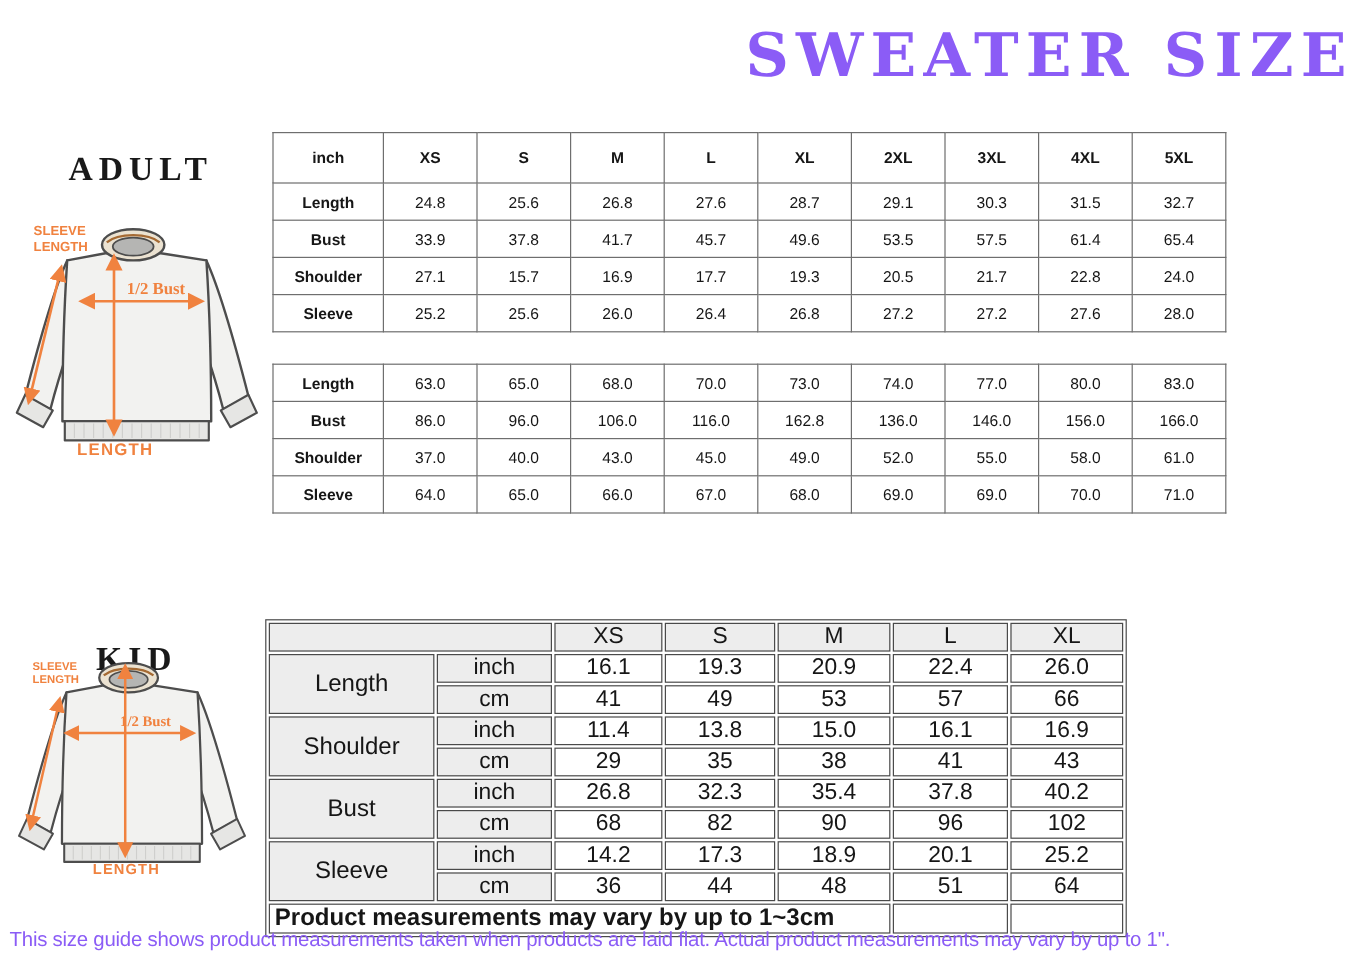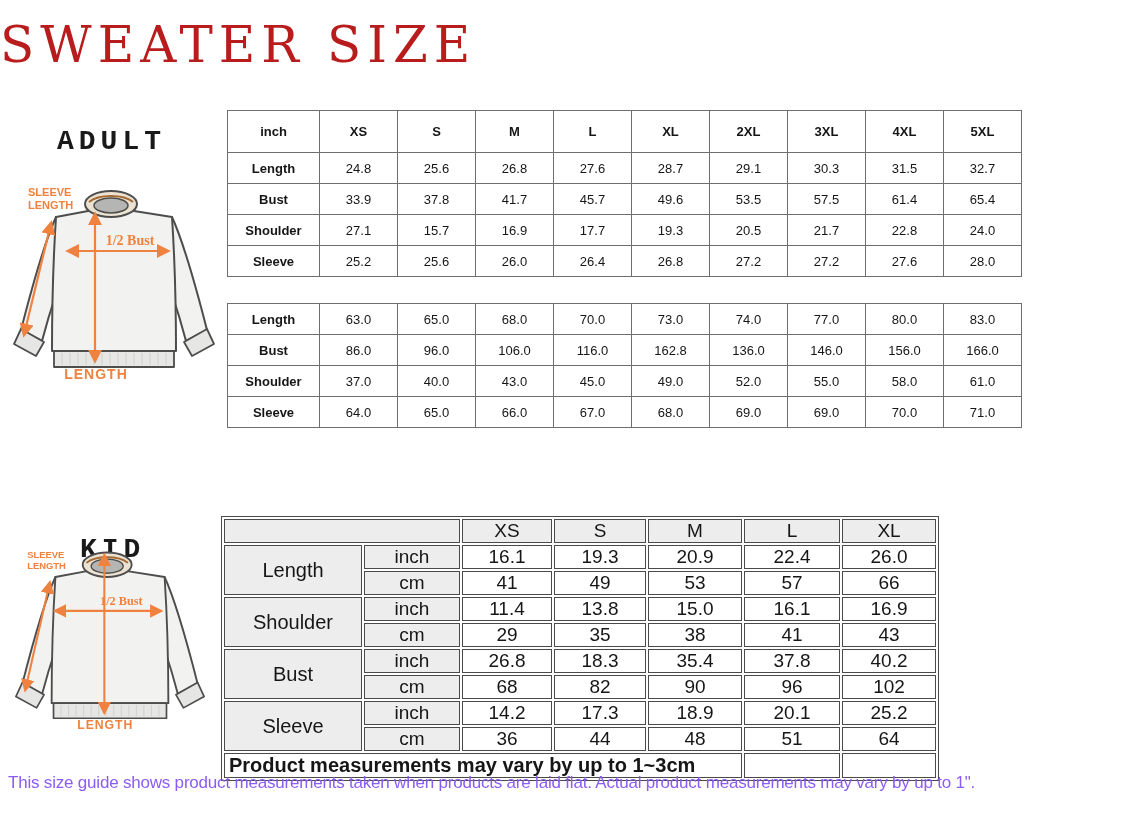--- a/index.html
+++ b/index.html
@@ -1,26 +1,26 @@
 <!DOCTYPE html>
 <html><head>
 <meta charset="utf-8">
 <style>
   html,body{margin:0;padding:0;}
   body{
     width:1128px;height:816px;position:relative;background:#ffffff;
     font-family:"Liberation Sans",sans-serif;color:#111;overflow:hidden;
   }
   .page-title{
-    position:absolute;top:16px;left:0;width:100%;text-align:left;
-    font-family:"DejaVu Serif",serif;font-weight:normal;font-size:50px;
-    letter-spacing:6px;color:#b91c1c;white-space:nowrap;
+    position:absolute;top:16px;left:0;width:100%;text-align:right;
+    font-family:"DejaVu Serif",serif;font-weight:bold;font-size:50px;
+    letter-spacing:6px;color:#8b5cf6;white-space:nowrap;
   }
   .section-heading{
-    position:absolute;font-family:Liberation Mono, monospace;font-weight:bold;
+    position:absolute;font-family:Liberation Serif, serif;font-weight:bold;
     font-size:28px;letter-spacing:5px;color:#191919;line-height:1;
   }
   #adult-heading{left:57px;top:128px;}
   #kid-heading{left:80px;top:536px;}
 
   
   table.adult-table{
     position:absolute;border-collapse:collapse;table-layout:fixed;
     font-size:13px;color:#161616;background:#fff;
   }
@@ -344,21 +344,21 @@
     <td>29</td>
     <td>35</td>
     <td>38</td>
     <td>41</td>
     <td>43</td>
   </tr>
   <tr class="kdata">
     <td class="gray klabel" rowspan="2">Bust</td>
     <td class="gray">inch</td>
     <td>26.8</td>
-    <td>18.3</td>
+    <td>32.3</td>
     <td>35.4</td>
     <td>37.8</td>
     <td>40.2</td>
   </tr>
   <tr class="kdata">
     <td class="gray">cm</td>
     <td>68</td>
     <td>82</td>
     <td>90</td>
     <td>96</td>

